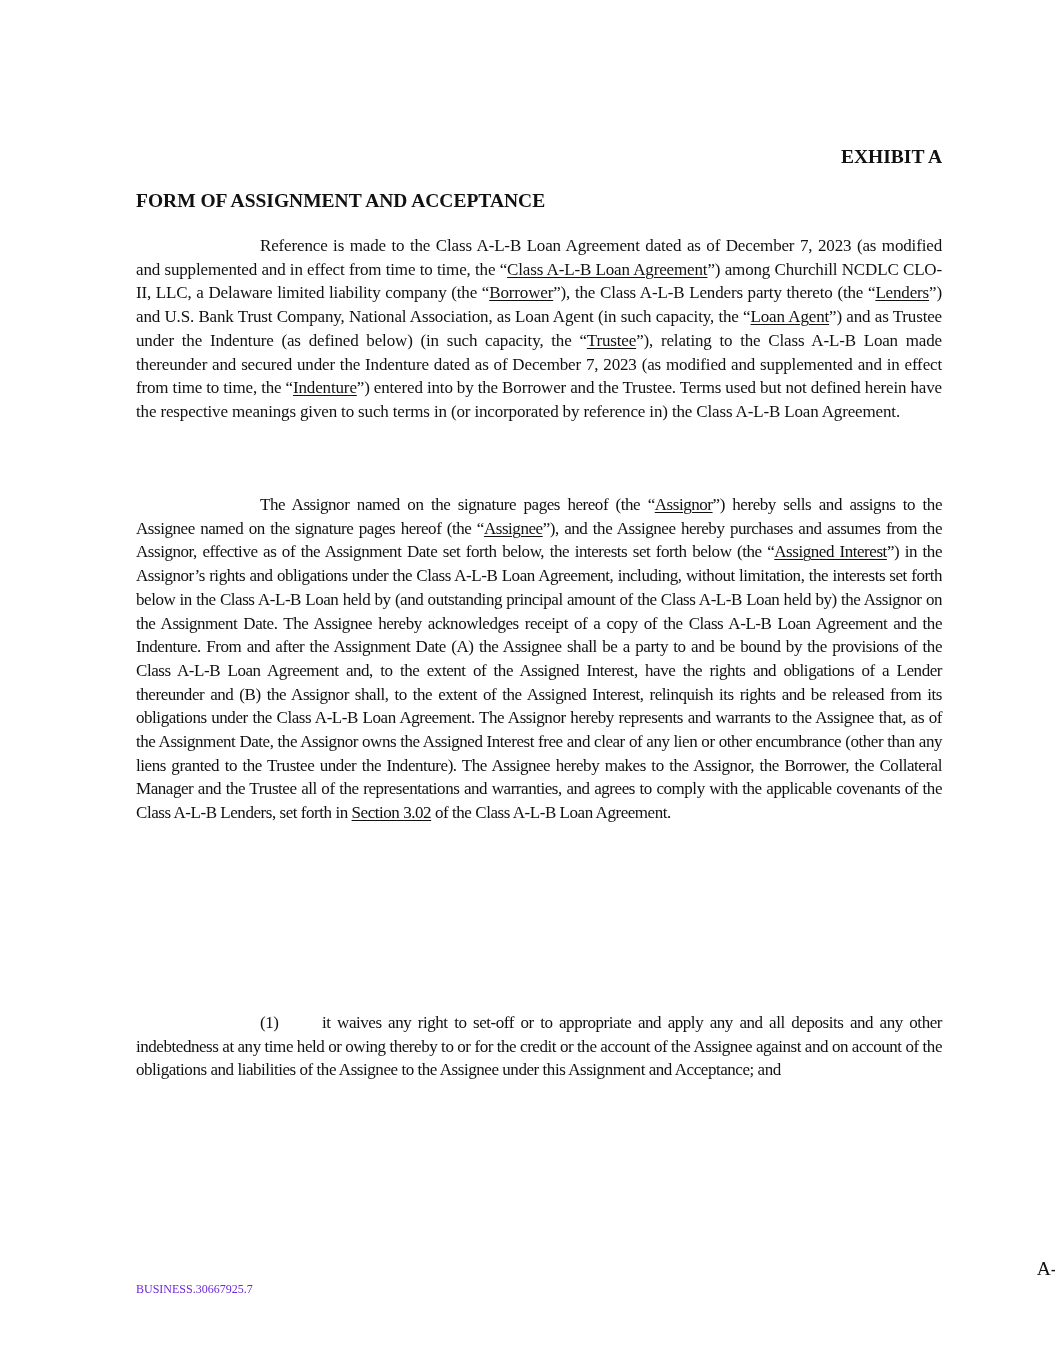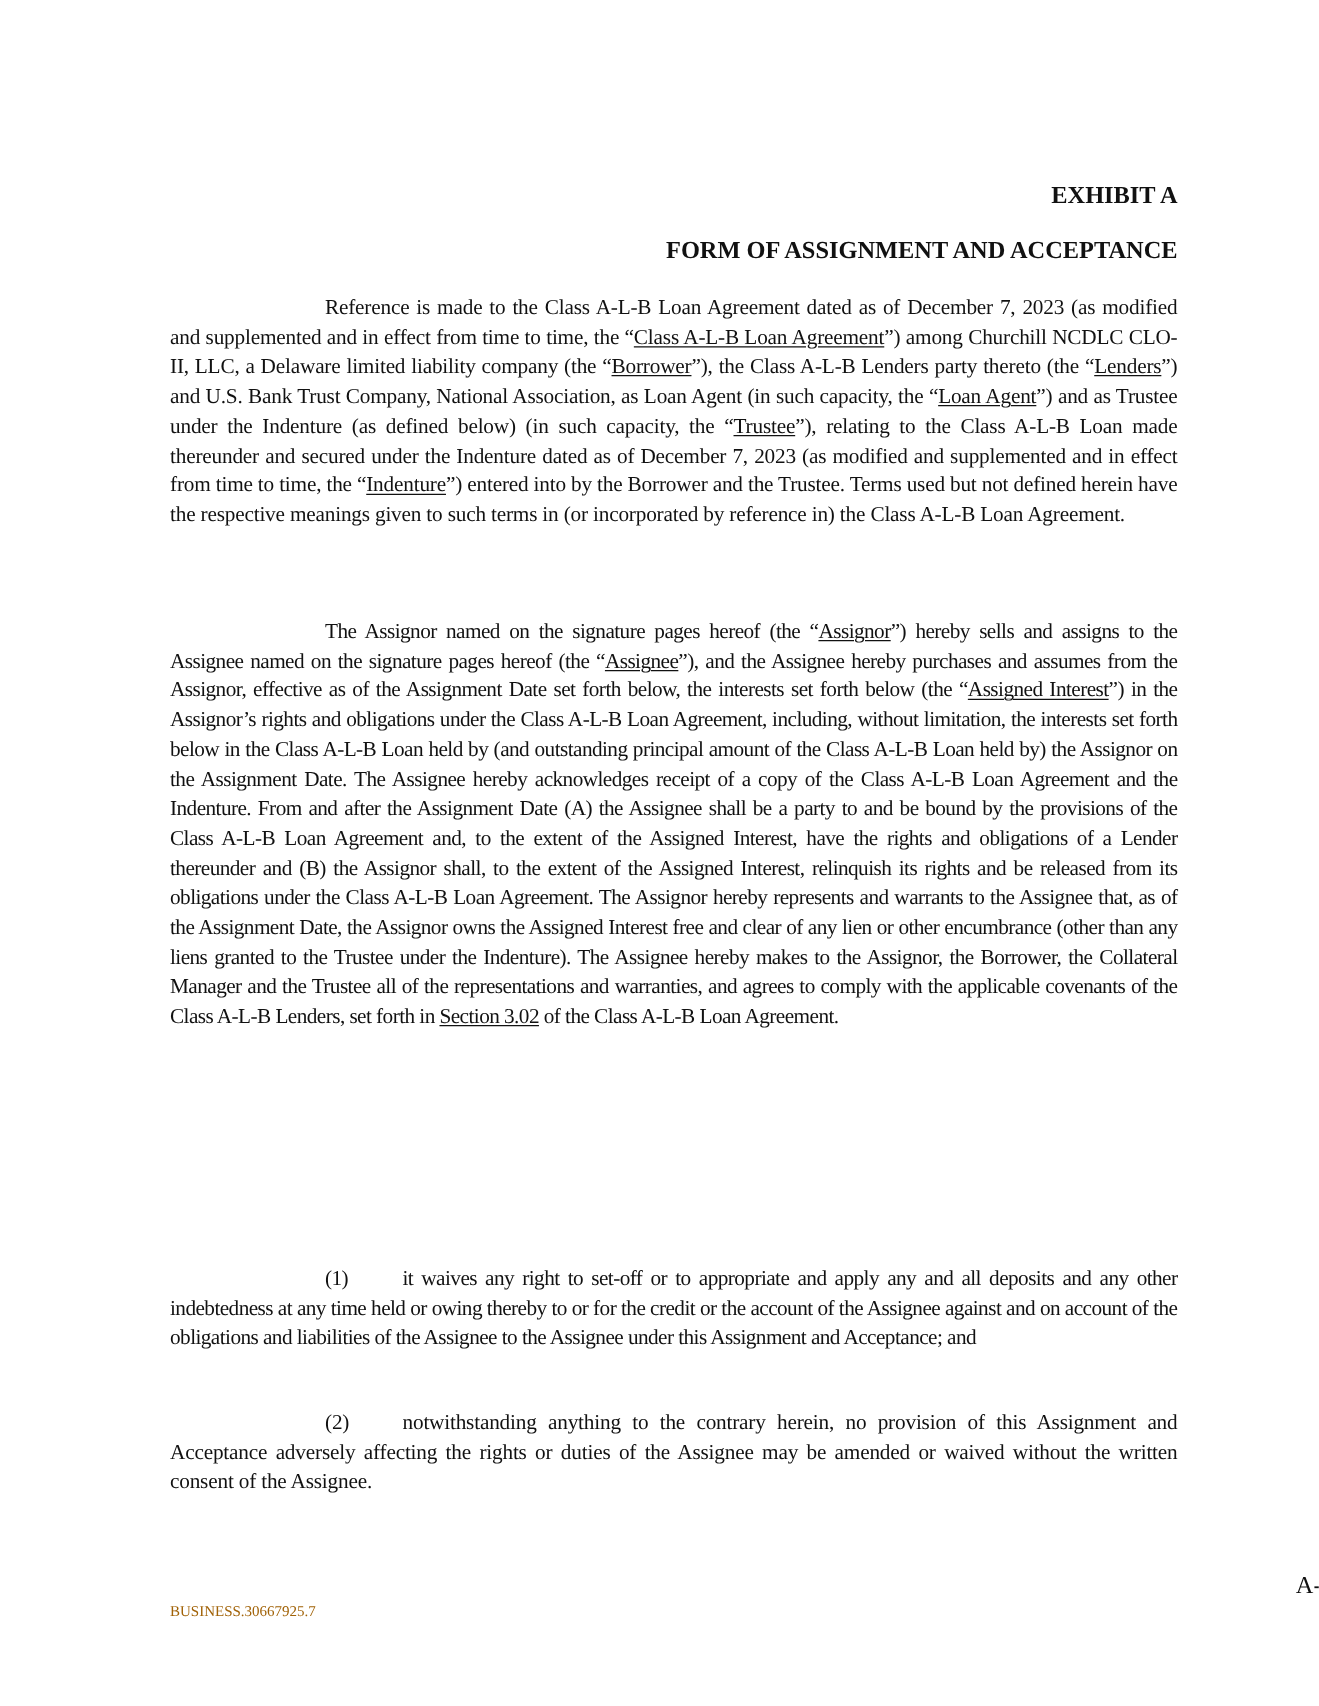--- a/index.html
+++ b/index.html
@@ -29,21 +29,21 @@
     text-align: right;
     font-weight: bold;
     font-size: 19.5px;
     line-height: 24px;
   }
   .title {
     position: absolute;
     left: 124px;
     width: 806px;
     top: 189px;
-    text-align: right;
+    text-align: left;
     font-weight: bold;
     font-size: 19.5px;
     line-height: 24px;
   }
   .para {
     position: absolute;
     left: 124px;
     width: 806px;
     margin: 0;
     font-size: 17px;
@@ -76,38 +76,37 @@
     text-align: right;
     font-size: 19.5px;
     line-height: 24px;
   }
   .doc-id {
     position: absolute;
     left: 124px;
     top: 1282px;
     font-size: 12px;
     line-height: 14px;
-    color: #a16207;
+    color: #6d28d9;
   }
 </style>
 </head>
 <body>
 
 <div class="page">
 
   <div class="exhibit">EXHIBIT A</div>
 
   <div class="title">FORM OF ASSIGNMENT AND ACCEPTANCE</div>
 
   <p class="para p1"><span>Reference is made to the Class A-L-B Loan Agreement dated as of December 7, 2023 (as modified and supplemented and in effect from time to time, the “</span><span class="u">Class A-L-B Loan Agreement</span><span>”) among Churchill NCDLC CLO-II, LLC, a Delaware limited liability company (the “</span><span class="u">Borrower</span><span>”), the Class A-L-B Lenders party thereto (the “</span><span class="u">Lenders</span><span>”) and U.S. Bank Trust Company, National Association, as Loan Agent (in such capacity, the “</span><span class="u">Loan Agent</span><span>”) and as Trustee under the Indenture (as defined below) (in such capacity, the “</span><span class="u">Trustee</span><span>”), relating to the Class A-L-B Loan made thereunder and secured under the Indenture dated as of December 7, 2023 (as modified and supplemented and in effect from time to time, the “</span><span class="u">Indenture</span><span>”) entered into by the Borrower and the Trustee. Terms used but not defined herein have the respective meanings given to such terms in (or incorporated by reference in) the Class A-L-B Loan Agreement.</span></p>
 
   <p class="para p2 tight"><span>The Assignor named on the signature pages hereof (the “</span><span class="u">Assignor</span><span>”) hereby sells and assigns to the Assignee named on the signature pages hereof (the “</span><span class="u">Assignee</span><span>”), and the Assignee hereby purchases and assumes from the Assignor, effective as of the Assignment Date set forth below, the interests set forth below (the “</span><span class="u">Assigned Interest</span><span>”) in the Assignor’s rights and obligations under the Class A-L-B Loan Agreement, including, without limitation, the interests set forth below in the Class A-L-B Loan held by (and outstanding principal amount of the Class A-L-B Loan held by) the Assignor on the Assignment Date. The Assignee hereby acknowledges receipt of a copy of the Class A-L-B Loan Agreement and the Indenture. From and after the Assignment Date (A) the Assignee shall be a party to and be bound by the provisions of the Class A-L-B Loan Agreement and, to the extent of the Assigned Interest, have the rights and obligations of a Lender thereunder and (B) the Assignor shall, to the extent of the Assigned Interest, relinquish its rights and be released from its obligations under the Class A-L-B Loan Agreement. The Assignor hereby represents and warrants to the Assignee that, as of the Assignment Date, the Assignor owns the Assigned Interest free and clear of any lien or other encumbrance (other than any liens granted to the Trustee under the Indenture). The Assignee hereby makes to the Assignor, the Borrower, the Collateral Manager and the Trustee all of the representations and warranties, and agrees to comply with the applicable covenants of the Class A-L-B Lenders, set forth in </span><span class="u">Section 3.02</span><span> of the Class A-L-B Loan Agreement.</span></p>
 
 
   <p class="para p4 tight"><span class="item-num">(1)</span><span>it waives any right to set-off or to appropriate and apply any and all deposits and any other indebtedness at any time held or owing thereby to or for the credit or the account of the Assignee against and on account of the obligations and liabilities of the Assignee to the Assignee under this Assignment and Acceptance; and</span></p>
 
-  <p class="para p5"><span class="item-num">(2)</span><span>notwithstanding anything to the contrary herein, no provision of this Assignment and Acceptance adversely affecting the rights or duties of the Assignee may be amended or waived without the written consent of the Assignee.</span></p>
 
   <div class="page-number">A-1</div>
 
   <div class="doc-id">BUSINESS.30667925.7</div>
 
 </div>
 
 </body></html>

